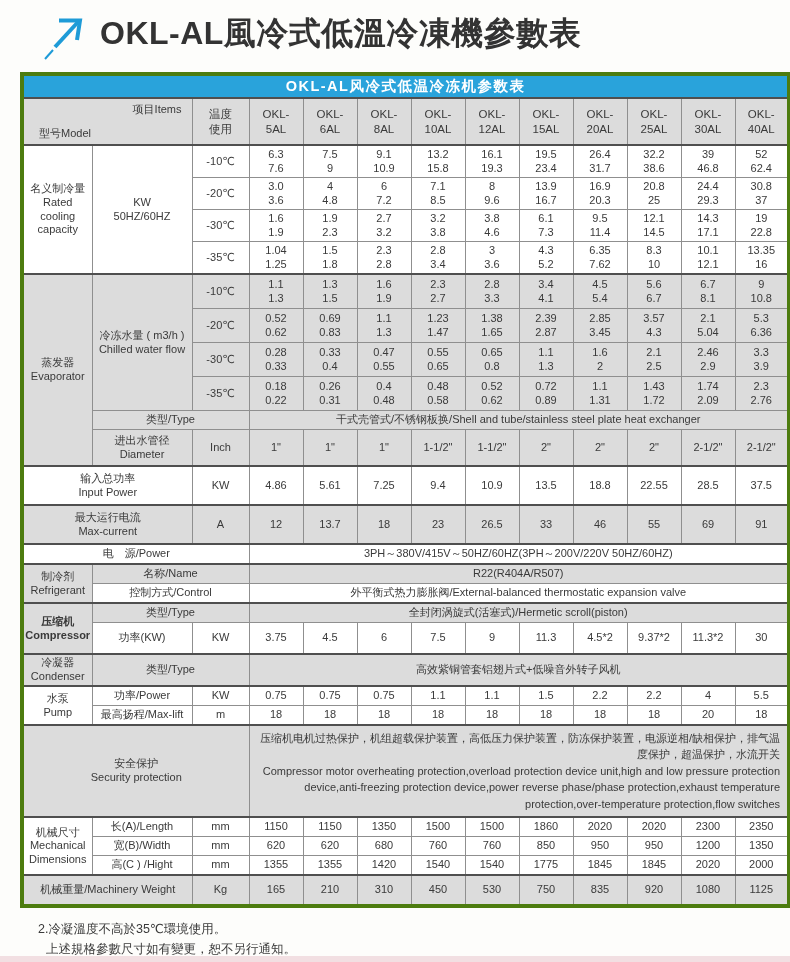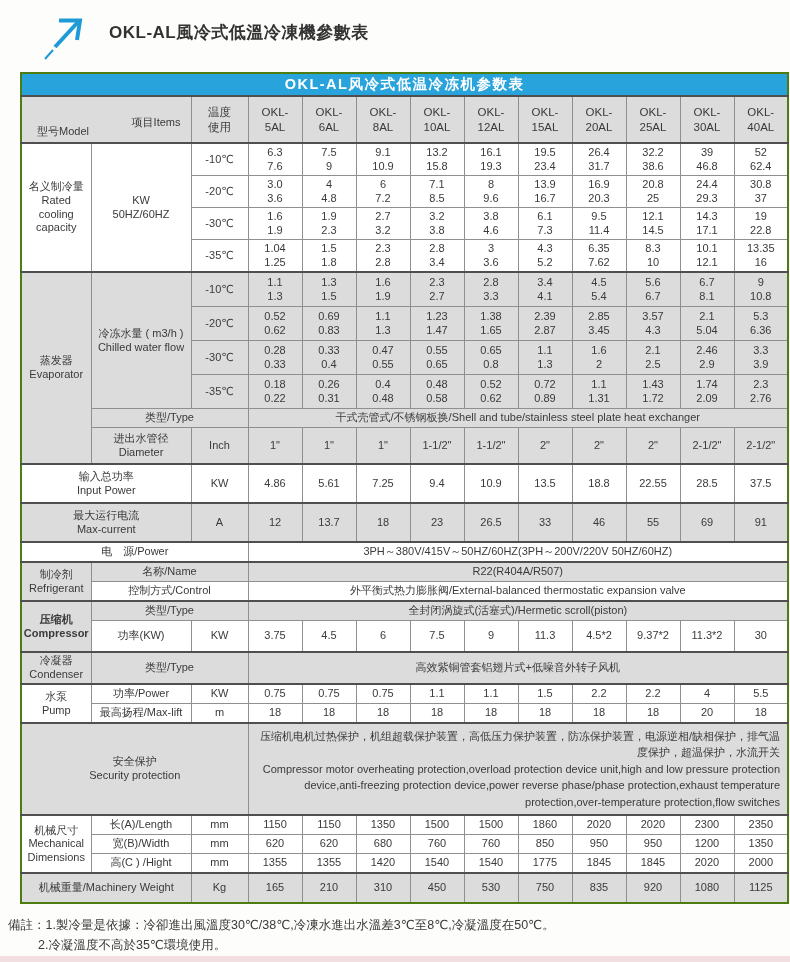--- a/index.html
+++ b/index.html
@@ -4,25 +4,25 @@
 <style>
   html,body{margin:0;padding:0;}
   body{
     width:790px;height:962px;position:relative;overflow:hidden;
     background:#fdfdfb;color:#3a3a3a;
     font-family:"Liberation Sans","DejaVu Sans",sans-serif;
   }
   
   .header{display:flex;align-items:flex-start;gap:10px;padding:12px 0 0 42px;}
   .logo{width:48px;height:50px;flex:0 0 auto;}
-  .titles h1{margin:9px;font-size:17px;font-weight:600;letter-spacing:.5px;color:#333;}
+  .titles h1{margin:0;font-size:32px;font-weight:600;letter-spacing:.5px;color:#333;}
   .titles h2{margin:1px 0 0 0;font-size:17px;font-weight:400;color:#3c3c3c;}
   
   .table-wrap{margin:10px 20px 0 20px;}
-  table{border-collapse:collapse;table-layout:fixed;width:768px;border:2px solid #4d7c0f;}
+  table{border-collapse:collapse;table-layout:fixed;width:768px;border:4px solid #4d7c0f;}
   td{
     border:1px solid #8f8f8f;background:#fff;
     text-align:center;vertical-align:middle;
     font-size:11px;line-height:1.25;white-space:pre-line;
     padding:1px 0;overflow:hidden;
   }
   tr.g td{background:#DCDCDC;}
   tr.w td{background:#fff;}
   tr.sec td{border-top:2px solid #4f4f4f;}
   td.blue{background:#29A3DB;color:#fff;font-size:14.5px;font-weight:700;height:19px;letter-spacing:1.5px;}
@@ -40,21 +40,21 @@
   td.sectext{text-align:right;padding:3px 7px;line-height:1.5;font-size:11px;}
   td.split1{background:linear-gradient(#DCDCDC 50%,#fff 50%);}
   td.split2{background:linear-gradient(#DCDCDC 38%,#fff 38%);font-weight:bold;}
   
   td.corner{
     position:relative;
     background-image:linear-gradient(to bottom right,
       transparent calc(50% - .7px),#8f8f8f calc(50% - .7px),
       #8f8f8f calc(50% + .7px),transparent calc(50% + .7px));
   }
-  .ci{position:absolute;top:19px;right:10px;font-size:11px;}
+  .ci{position:absolute;top:4px;right:10px;font-size:11px;}
   .cm{position:absolute;bottom:3px;left:15px;font-size:11px;}
   
   .notes{margin:12px 10px 0 8px;font-size:12.5px;line-height:1.55;color:#3a3a3a;}
   .notes div{white-space:pre-line;}
   .n2{margin-left:30px;}
   .n3{margin-left:38px;}
   .strip{position:absolute;left:0;right:0;bottom:0;height:6px;background:#f2dfe2;}
 </style>
 </head>
 <body>
@@ -511,19 +511,18 @@
           <td>835</td>
           <td>920</td>
           <td>1080</td>
           <td>1125</td>
         </tr>
 </tbody>
     </table>
 </div>
 
 <div class="notes">
-  <div>備註：1.製冷量是依據：冷卻進出風溫度30℃/38℃,冷凍水進出水溫差3℃至8℃,冷凝溫度在50℃。</div>
   <div class="n2">2.冷凝溫度不高於35℃環境使用。</div>
   <div class="n3">上述規格參數尺寸如有變更，恕不另行通知。</div>
 
 </div>
 
 <div class="strip"></div>
 
 </body></html>

